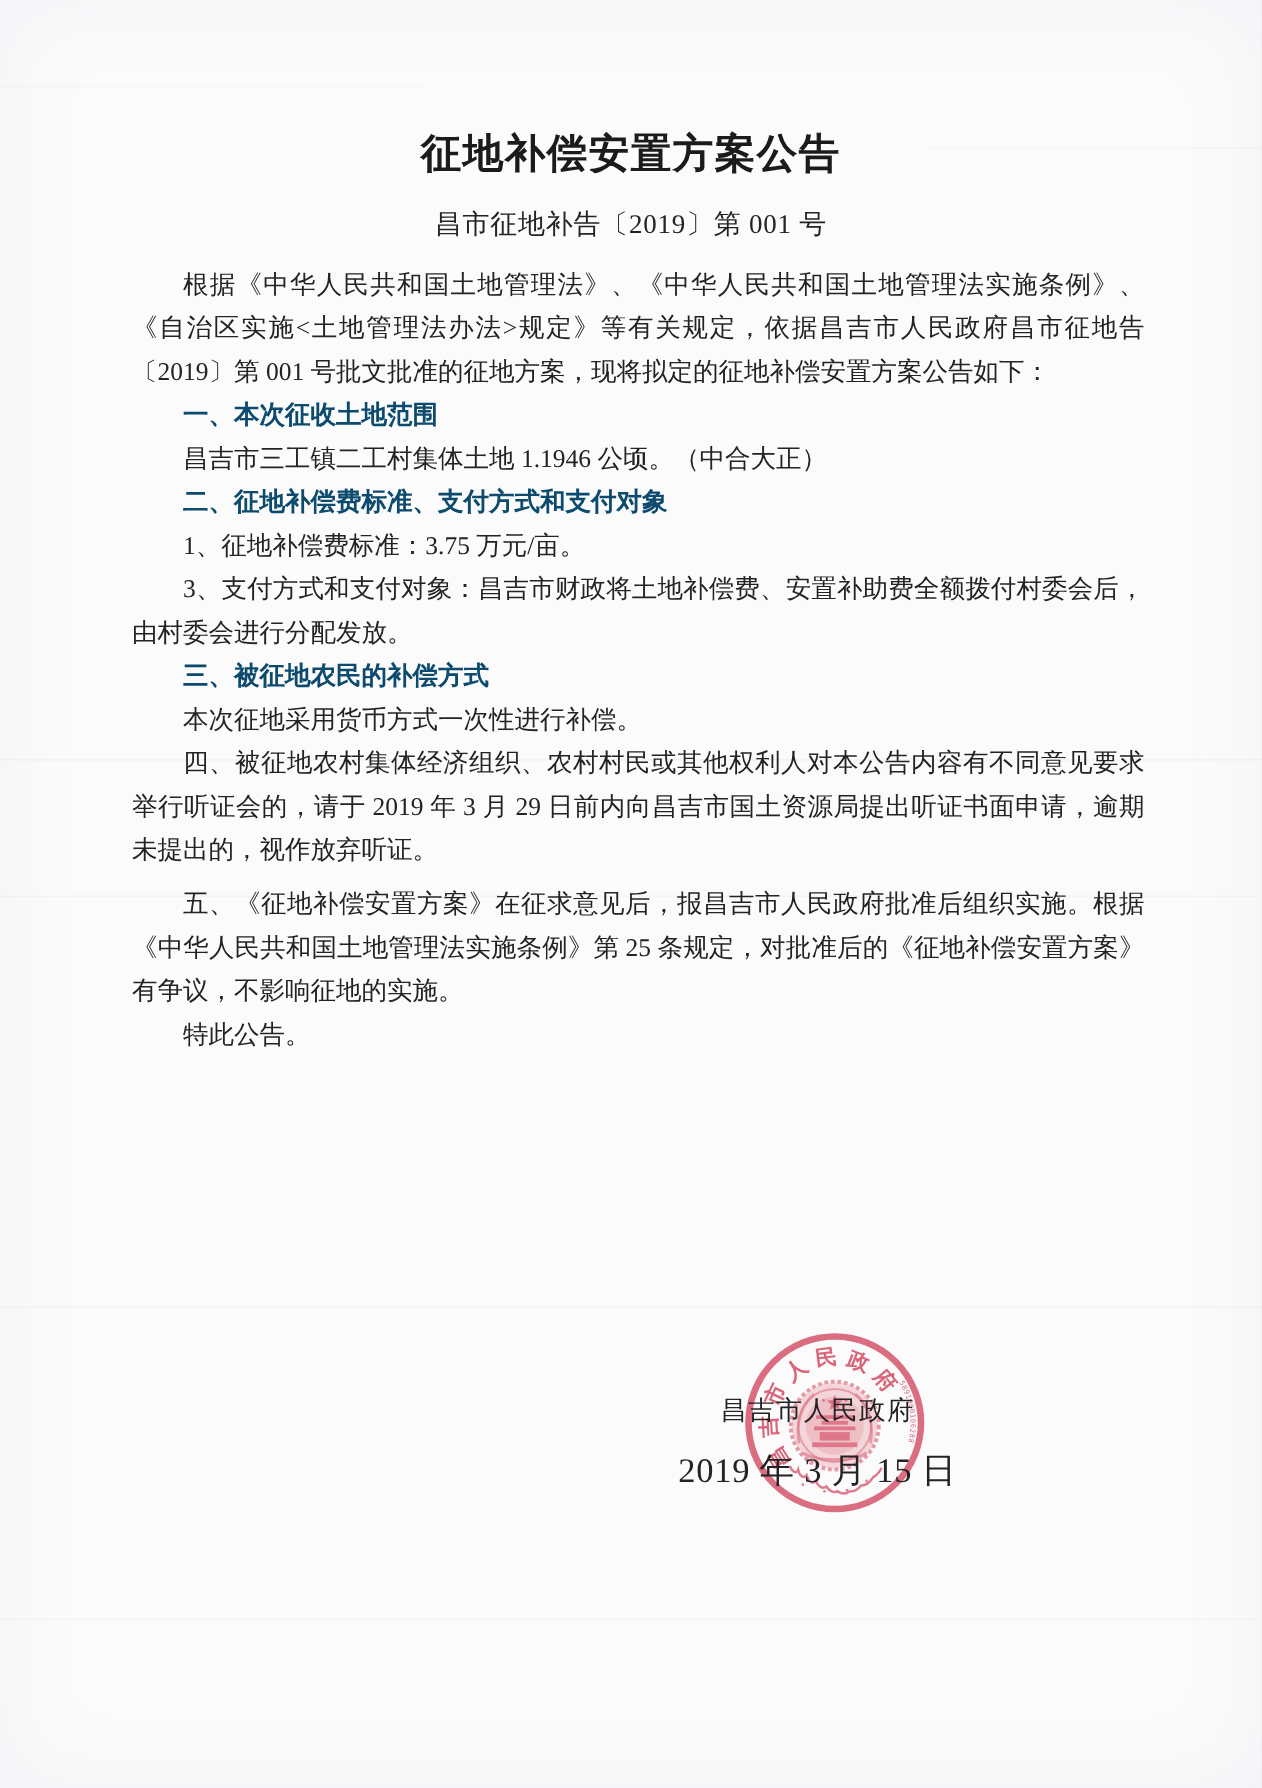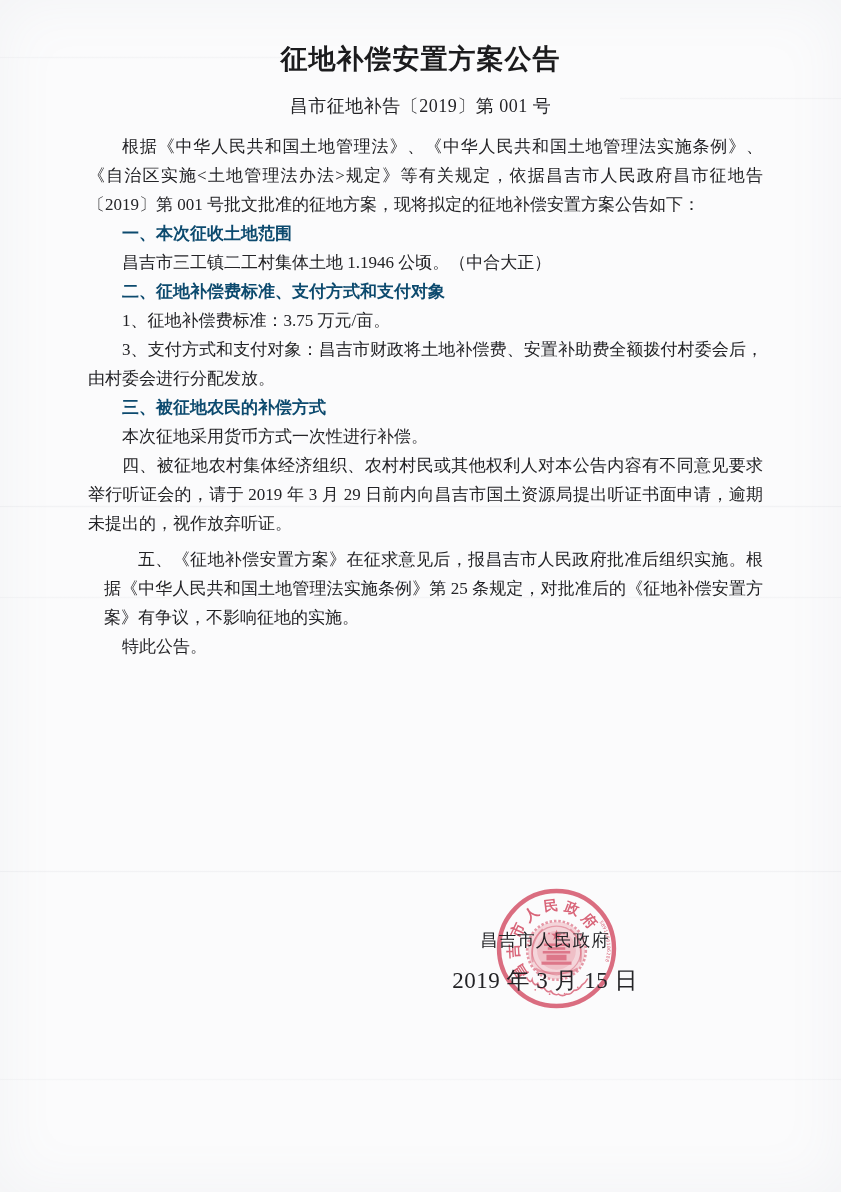--- a/index.html
+++ b/index.html
@@ -27,21 +27,21 @@
   }
   .crease.c0{ top:56px;  right:560px; opacity:.4; }
   .crease.c1{ top:97px;  left:620px;  opacity:.45; }
   .crease.c2{ top:505px; }
   .crease.c3{ top:596px; opacity:.4; }
   .crease.c4{ top:870px; }
   .crease.c5{ top:1078px; opacity:.35; }
 
   .doc-title{
     position:relative;
-    padding-top:41px;
+    padding-top:84px;
     text-align:center;
     font-family:"Liberation Sans","DejaVu Sans",sans-serif;
     font-weight:700;
     font-size:27px;
     letter-spacing:1px;
     color:#1b1b1d;
   }
   .doc-number{
     text-align:center;
     font-size:18px;
@@ -55,21 +55,21 @@
     line-height:29px;
     text-align:justify;
   }
   .doc-body p{ text-indent:2em; }
   .p-heading{
     font-family:"Liberation Sans","DejaVu Sans",sans-serif;
     font-weight:700;
     font-size:17px;
     color:#0c4a6e;
   }
-  .p-gap{ margin-top:7px;margin-left:16px; }
+  .p-gap{ margin-top:7px; }
   .p-closing{ }
 
   .signature{
     position:absolute;
     top:928px; left:442px; width:206px;
     text-align:center;
     z-index:3;
   }
   .signature .issuer{ font-size:17.5px; letter-spacing:1px; }
   .signature .date{ font-size:23px; margin-top:13px; letter-spacing:.5px; }

